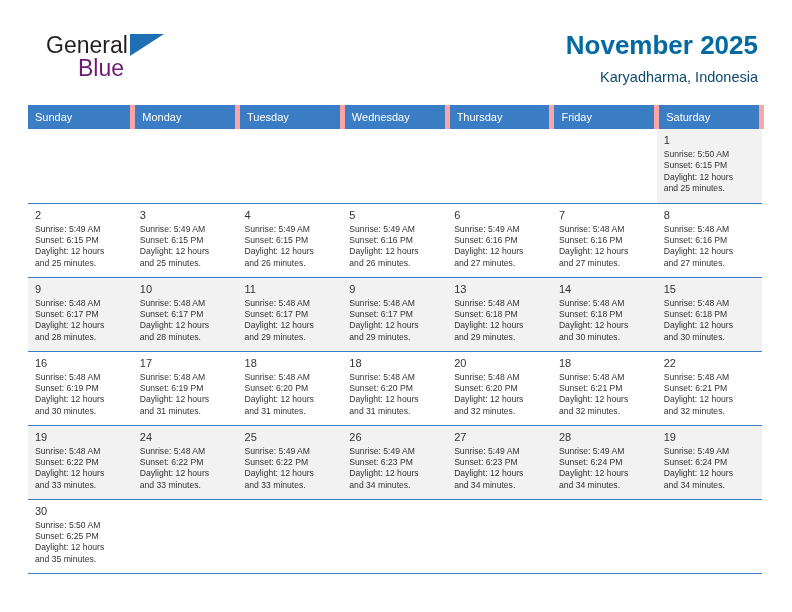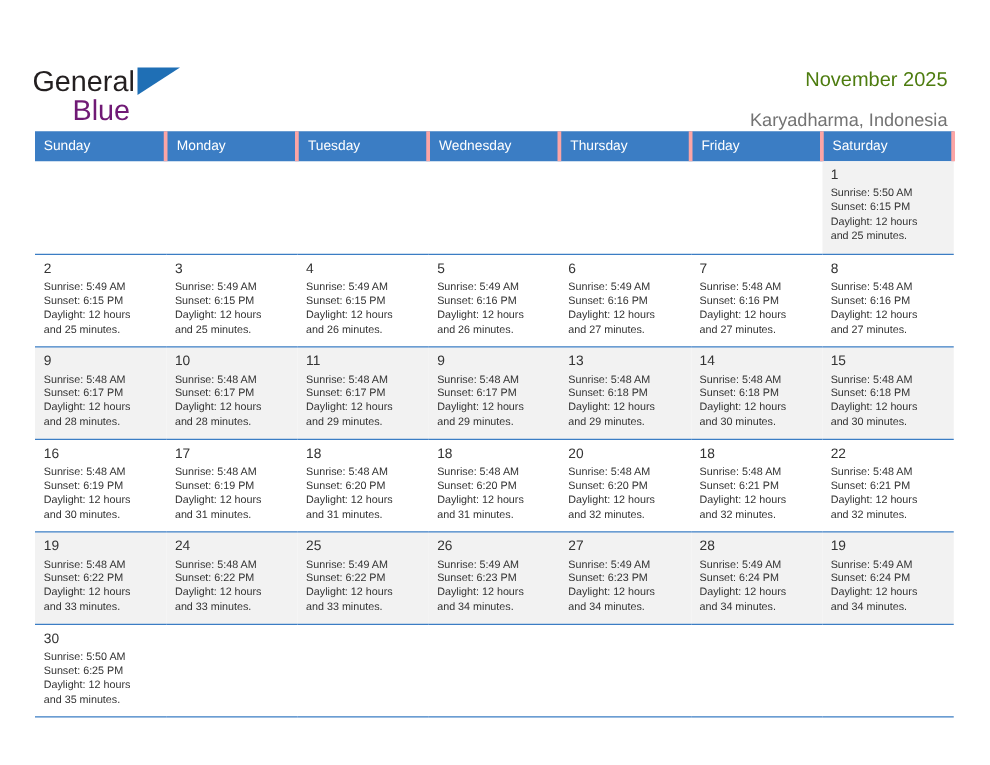--- a/index.html
+++ b/index.html
@@ -17,25 +17,24 @@
   .page {
     position: relative;
     width: 792px;
     height: 612px;
     box-sizing: border-box;
   }
 
   
   .header {
     position: absolute;
-    left: 26px;
+    left: 46px;
     top: 28px;
     right: 34px;
     height: 70px;
-    margin-top: 20px;
   }
   .brand {
     position: absolute;
     left: 0;
     top: 4px;
     width: 200px;
     height: 60px;
   }
   .brand-row1 {
     position: relative;
@@ -64,30 +63,30 @@
     margin-top: -2px;
     font-weight: 400;
   }
   .title-wrap {
     position: absolute;
     right: 0;
     top: 0;
     text-align: right;
   }
   .cal-title {
-    font-size: 16px;
+    font-size: 26px;
     line-height: 34px;
-    color: #4d7c0f;
-    font-weight: 400;
+    color: #0369a1;
+    font-weight: 700;
     white-space: nowrap;
   }
   .cal-subtitle {
     font-size: 14.5px;
     line-height: 22px;
-    color: #737373;
+    color: #0c4a6e;
     font-weight: 400;
     white-space: nowrap;
     margin-top: 4px;
   }
 
   
   .calendar {
     position: absolute;
     left: 28px;
     top: 105px;
@@ -97,21 +96,21 @@
   }
   .calendar th {
     background: #3b7dc4;
     color: #ffffff;
     font-size: 11px;
     font-weight: normal;
     text-align: left;
     padding: 6px 0 6px 7px;
     height: 20px;
     box-sizing: border-box;
-    border-right: 3px solid #fca5a5;
+    border-right: 5px solid #fca5a5;
   }
   .calendar td {
     vertical-align: top;
     height: 74px;
     padding: 0;
     border-bottom: 1px solid #3b7dc4;
     box-sizing: border-box;
   }
   .cell-inner {
     padding: 4px 6px 2px 7px;

